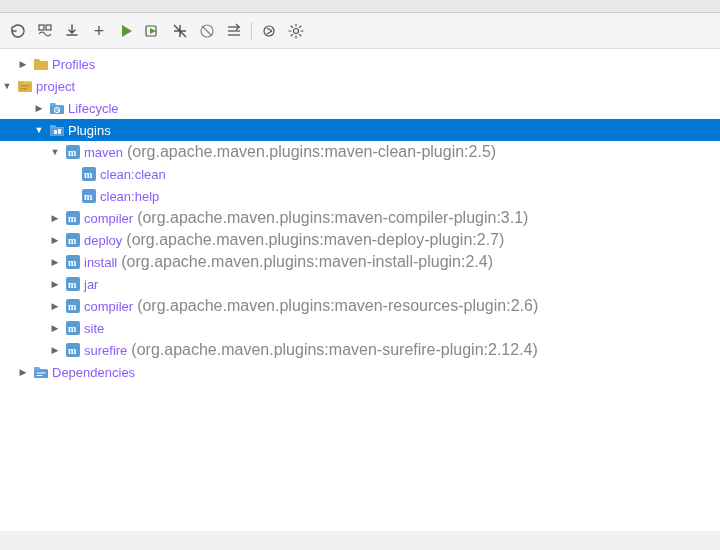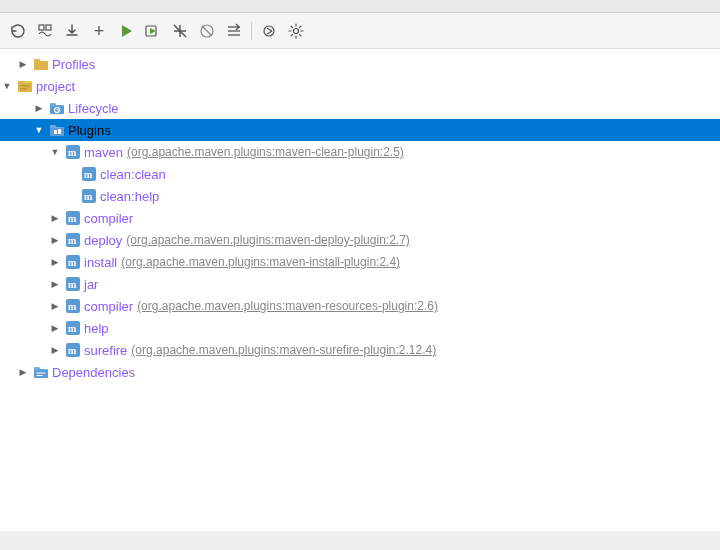--- a/index.html
+++ b/index.html
@@ -83,26 +83,25 @@
       flex-shrink: 0;
       margin: 0 3px;
       display: flex;
       align-items: center;
       justify-content: center;
     }
     .item-label {
       color: #8b5cf6;
       font-size: 13px;
     }
-    .tree-item.selected .item-label { color: #000000; }
+    .tree-item.selected .item-label { color: #ffffff; }
     .item-text-muted {
       color: #888;
-      font-size: 12px;
+      font-size: 16px;
       margin-left: 4px;
-      text-decoration: underline;
     }
   </style>
 </head>
 <body>
 
 <div class="title-bar">
   <span></span>
 </div>
 
 <div class="toolbar">
@@ -276,20 +275,21 @@
       <span class="indent"></span>
       <span class="indent"></span>
       <span class="arrow" style="font-size: 9px;">▶</span>
       <span class="icon">
         <svg width="16" height="16" viewBox="0 0 16 16">
     <rect x="1" y="1" width="14" height="14" rx="2" fill="#5b9bd5"></rect>
     <text x="3" y="12" font-family="serif" font-size="10" font-weight="bold" fill="white">m</text>
   </svg>
       </span>
       <span class="item-label">compiler</span>
+      <span class="item-text-muted">(org.apache.maven.plugins:maven-compiler-plugin:3.1)</span>
     </div>
     <div class="tree-item">
       <span class="indent"></span>
       <span class="indent"></span>
       <span class="indent"></span>
       <span class="arrow" style="font-size: 9px;">▶</span>
       <span class="icon">
         <svg width="16" height="16" viewBox="0 0 16 16">
     <rect x="1" y="1" width="14" height="14" rx="2" fill="#5b9bd5"></rect>
     <text x="3" y="12" font-family="serif" font-size="10" font-weight="bold" fill="white">m</text>
@@ -343,21 +343,21 @@
       <span class="indent"></span>
       <span class="indent"></span>
       <span class="indent"></span>
       <span class="arrow" style="font-size: 9px;">▶</span>
       <span class="icon">
         <svg width="16" height="16" viewBox="0 0 16 16">
     <rect x="1" y="1" width="14" height="14" rx="2" fill="#5b9bd5"></rect>
     <text x="3" y="12" font-family="serif" font-size="10" font-weight="bold" fill="white">m</text>
   </svg>
       </span>
-      <span class="item-label">help</span>
+      <span class="item-label">site</span>
     </div>
     <div class="tree-item">
       <span class="indent"></span>
       <span class="indent"></span>
       <span class="indent"></span>
       <span class="arrow" style="font-size: 9px;">▶</span>
       <span class="icon">
         <svg width="16" height="16" viewBox="0 0 16 16">
     <rect x="1" y="1" width="14" height="14" rx="2" fill="#5b9bd5"></rect>
     <text x="3" y="12" font-family="serif" font-size="10" font-weight="bold" fill="white">m</text>

